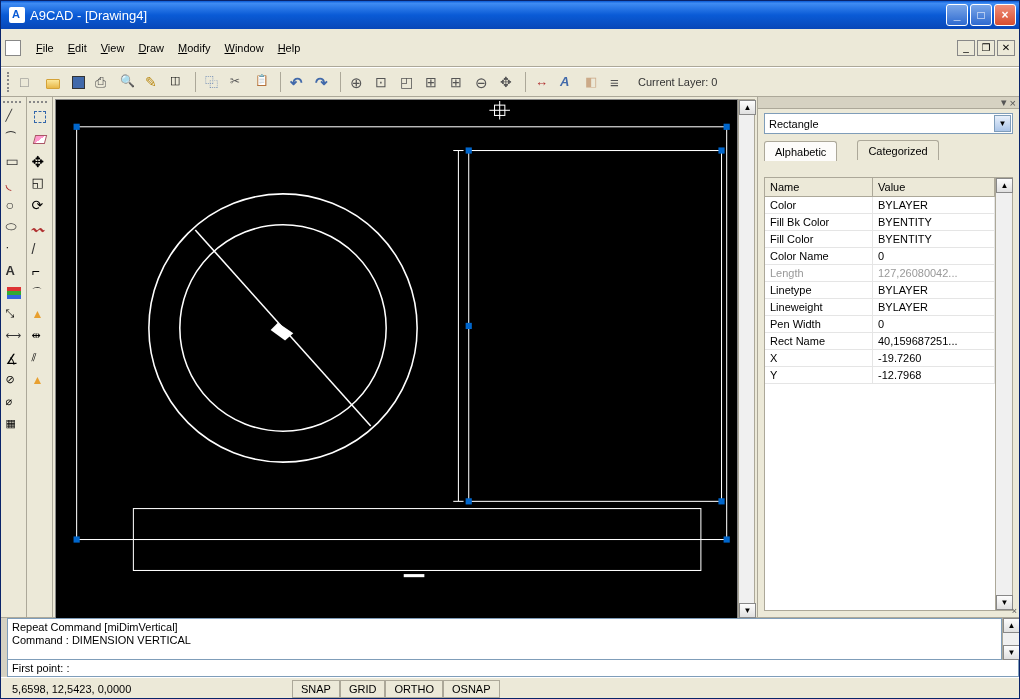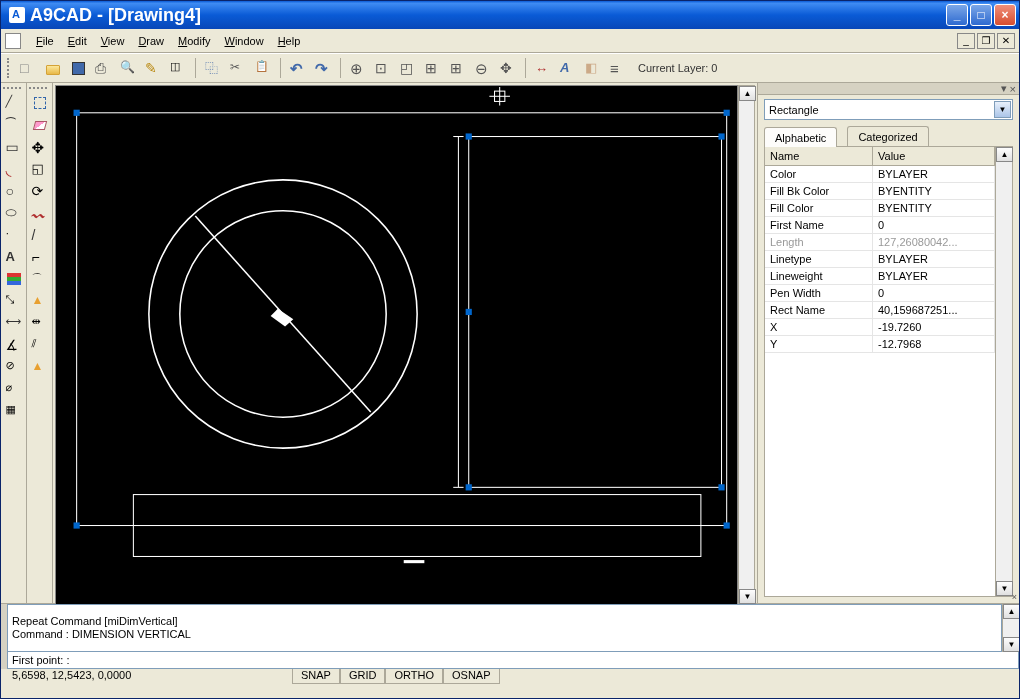--- a/index.html
+++ b/index.html
@@ -1,27 +1,27 @@
 <!DOCTYPE html>
 <html><head>
 <meta charset="utf-8">
 <style>
 * { box-sizing: border-box; margin: 0; padding: 0; font-family: Tahoma, sans-serif; font-size: 11px; }
 body { background: #ece9d8; width: 1020px; height: 699px; overflow: hidden; border: 1px solid #0a246a; }
 
 .titlebar { height: 28px; background: linear-gradient(to bottom, #0a5bd6, #3f8cf3 8%, #0a5bd6 50%, #0847b8); display: flex; align-items: center; padding: 0 3px; color: white; }
 .titlebar .appicon { width: 16px; height: 16px; background: #fff; margin: 0 5px; border-radius: 2px; position: relative; }
 .titlebar .appicon::after { content: "A"; color: #0a5bd6; font-weight: bold; position: absolute; left: 3px; top: 1px; }
-.titlebar .title { font-size: 18px; font-weight: bold; flex: 1; }
+.titlebar .title { font-size: 13px; font-weight: normal; flex: 1; }
 .winbtns { display: flex; gap: 2px; }
 .winbtn { width: 22px; height: 22px; border-radius: 3px; border: 1px solid #fff; display: flex; align-items: center; justify-content: center; font-weight: bold; font-size: 12px; }
 .winbtn.min, .winbtn.max { background: linear-gradient(to bottom,#7ba7e8,#2e6ad0); color: #fff; }
 .winbtn.close { background: linear-gradient(to bottom,#f08f7a,#d64d2f); color: #fff; }
 
-.menubar { height: 24px; background: #ece9d8; display: flex; align-items: center; padding: 0 4px; border-bottom: 1px solid #aca899; position: relative; }
+.menubar { height: 38px; background: #ece9d8; display: flex; align-items: center; padding: 0 4px; border-bottom: 1px solid #aca899; position: relative; }
 .docicon { width: 16px; height: 16px; background: #fff; border: 1px solid #888; margin-right: 8px; }
 .menuitem { padding: 3px 7px; cursor: default; }
 .menuitem u { text-decoration: underline; }
 .mdibtns { position: absolute; right: 4px; display: flex; gap: 2px; }
 .mdibtn { width: 18px; height: 16px; border: 1px solid #888; background: #ece9d8; display: flex; align-items: center; justify-content: center; font-size: 10px; }
 
 .toolbar { height: 30px; background: #ece9d8; border-top: 1px solid #fff; border-bottom: 1px solid #aca899; display: flex; align-items: center; padding: 0 6px; gap: 3px; }
 .grip { width: 4px; height: 20px; border-left: 2px dotted #888; margin-right: 3px; }
 .tbtn { width: 22px; height: 22px; display: flex; align-items: center; justify-content: center; border: 1px solid transparent; }
 .sep { width: 1px; height: 20px; background: #aca899; margin: 0 3px; }
@@ -39,40 +39,40 @@
 .scrollbtn { width: 17px; height: 15px; background: linear-gradient(#fdfdfd,#e0e0e0); border: 1px solid #888; display: flex; align-items: center; justify-content: center; font-size: 8px; }
 .scrolltrack { flex: 1; background: #f0f0f0; }
 .vscroll { width: 17px; background: #ece9d8; border: 1px solid #aca899; display: flex; flex-direction: column; }
 .vscroll .scrolltrack { flex: 1; }
 
 .rightpanel { width: 262px; background: #ece9d8; border-left: 1px solid #aca899; display: flex; flex-direction: column; }
 .panel-hdr { height: 12px; background: #d6d2c2; border-bottom: 1px solid #aca899; display: flex; justify-content: flex-end; align-items: center; padding: 0 3px; gap: 3px; font-size: 8px; color: #555; }
 .combo { margin: 4px 6px; height: 21px; border: 1px solid #7f9db9; background: #fff; display: flex; align-items: center; padding: 0 4px; position: relative; }
 .combo .arrow { position: absolute; right: 1px; width: 17px; height: 17px; background: linear-gradient(#e8f0fb,#abc5e8); border: 1px solid #7f9db9; display: flex; align-items: center; justify-content: center; font-size: 8px; }
 .tabs { display: flex; margin: 2px 6px 0; }
-.tab { padding: 4px 10px 3px; border: 1px solid #aca899; border-bottom: none; background: #ece9d8; border-radius: 3px 3px 0 0; margin-right: 10px; }
+.tab { padding: 4px 10px 3px; border: 1px solid #aca899; border-bottom: none; background: #ece9d8; border-radius: 3px 3px 0 0; margin-right: 20px; }
 .tab.active { background: #fdfcfa; position: relative; top: 1px; }
-.propgrid { margin: 0 6px 6px; border: 1px solid #aca899; background: #fff; flex: 1; display: flex; }
+.propgrid { margin: 17px 6px 6px; border: 1px solid #aca899; background: #fff; flex: 1; display: flex; }
 .propgrid-inner { flex: 1; }
 .prophdr { display: flex; background: #ece9d8; border-bottom: 1px solid #aca899; font-weight: normal; }
 .prophdr > div { padding: 3px 5px; border-right: 1px solid #aca899; }
 .propname-h { width: 108px; }
 .propval-h { flex: 1; }
 .proprow { display: flex; border-bottom: 1px solid #e5e5e5; }
 .proprow > div { padding: 2px 5px; border-right: 1px solid #e5e5e5; overflow: hidden; white-space: nowrap; }
 .propname { width: 108px; }
 .propval { flex: 1; }
 .proprow.ro .propname, .proprow.ro .propval { color: #999; }
 .propvscroll { width: 17px; background: #ece9d8; border-left: 1px solid #aca899; display: flex; flex-direction: column; }
 .propvscroll .scrolltrack { flex: 1; }
 
 .cmdarea { height: 60px; border-top: 1px solid #aca899; background: #ece9d8; display: flex; flex-direction: column; }
 .cmdhandle { width: 6px; background: #d6d2c2; }
 .cmdbody { display: flex; flex: 1; }
-.cmdtext { flex: 1; background: #fff; border: 1px solid #7f9db9; padding: 10px 4px; font-size: 11px; line-height: 13px; position: relative; }
+.cmdtext { flex: 1; background: #fff; border: 1px solid #7f9db9; padding: 2px 4px; font-size: 11px; line-height: 13px; position: relative; }
 .cmdclose { position: absolute; right: 2px; top: -12px; font-size: 9px; color: #555; }
 .cmdvscroll { width: 17px; background: #ece9d8; border-left: 1px solid #aca899; display: flex; flex-direction: column; }
 .cmdprompt { background: #fff; border: 1px solid #7f9db9; border-top: none; padding: 2px 4px; }
 
 .statusbar { height: 22px; background: #ece9d8; border-top: 1px solid #fff; display: flex; align-items: center; padding: 0 4px; gap: 0; }
 .statuscell { padding: 2px 8px; border: 1px solid #aca899; background: #ece9d8; }
 .statuscoord { flex: 0 0 280px; border: none; margin-left: 7px; }
 .statusspacer { flex: 1; }
 
 
@@ -400,21 +400,21 @@
             </div>
             <div class="proprow">
               <div class="propname">Fill Bk Color</div>
               <div class="propval">BYENTITY</div>
             </div>
             <div class="proprow">
               <div class="propname">Fill Color</div>
               <div class="propval">BYENTITY</div>
             </div>
             <div class="proprow">
-              <div class="propname">First Name</div>
+              <div class="propname">Color Name</div>
               <div class="propval">0</div>
             </div>
             <div class="proprow ro">
               <div class="propname">Length</div>
               <div class="propval">127,26080042...</div>
             </div>
             <div class="proprow">
               <div class="propname">Linetype</div>
               <div class="propval">BYLAYER</div>
             </div>

